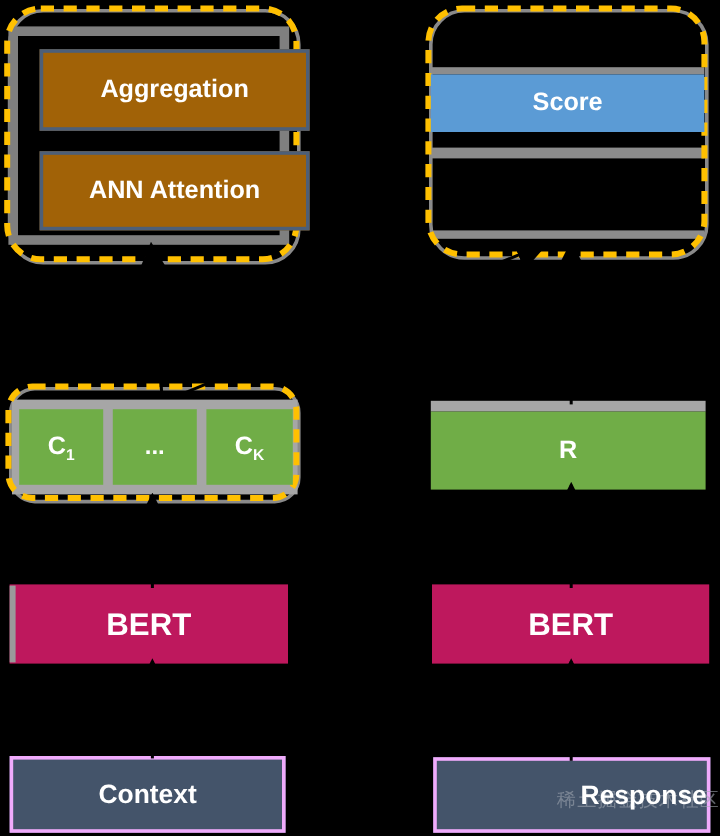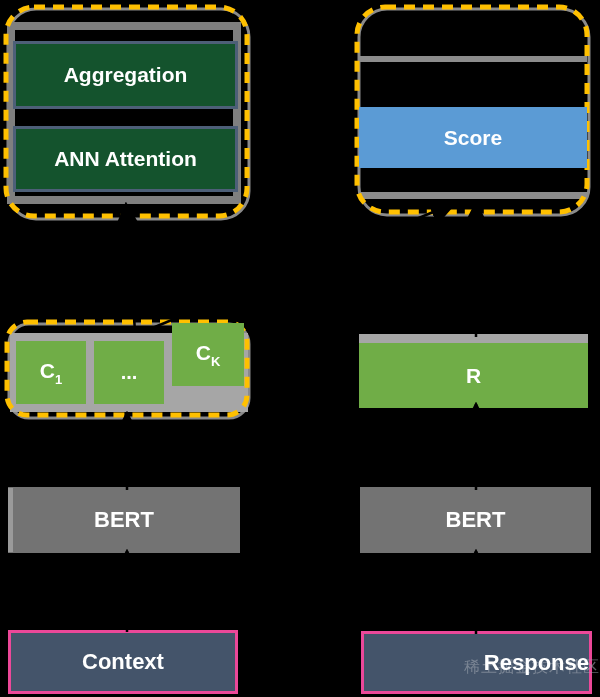--- a/index.html
+++ b/index.html
@@ -5,32 +5,32 @@
   html,body{margin:0;padding:0;background:#000;}
   #canvas{
     position:relative;width:600px;height:697px;background:#000000;
     overflow:hidden;font-family:"Liberation Sans",sans-serif;
   }
   .layer{position:absolute;left:0;top:0;width:600px;height:697px;pointer-events:none;}
   .box{
     position:absolute;display:flex;align-items:center;justify-content:center;
     color:#FFFFFF;font-weight:bold;text-align:center;
   }
-  .orange{background:#14532d;border:3px solid #4D5F78;font-size:21px;}
+  .orange{background:#a16207;border:3px solid #4D5F78;font-size:21px;margin-left:20px;}
   .blue{background:#5B9BD5;font-size:21px;}
   .green{background:#70AD47;font-size:21px;align-items:center;}
-  .gold{background:#737373;font-size:22px;}
-  .slate{background:#44546A;border:3px solid #ec4899;font-size:22px;}
+  .gold{background:#be185d;font-size:26px;}
+  .slate{background:#44546A;border:3px solid #f0abfc;font-size:22px;}
   .agg{left:13px;top:41px;width:219px;height:62px;}
   .ann{left:13px;top:126px;width:219px;height:60px;}
-  .score{left:359px;top:62px;width:228px;height:61px;margin-top:45px;}
+  .score{left:359px;top:62px;width:228px;height:48px;}
   .att{left:359px;top:132px;width:228px;height:60px;}
   .c1{left:16px;top:341px;width:70px;height:63px;}
   .cdots{left:94px;top:341px;width:70px;height:63px;font-size:20px;}
-  .ck{left:172px;top:323px;width:72px;height:63px;}
+  .ck{left:172px;top:341px;width:72px;height:63px;}
   .rbox{left:359px;top:343px;width:229px;height:65px;}
   .bertl{left:8px;top:487px;width:232px;height:66px;}
   .bertr{left:360px;top:487px;width:231px;height:66px;}
   .context{left:8px;top:630px;width:224px;height:58px;}
   .response{left:361px;top:631px;width:225px;height:57px;justify-content:flex-end;}
   .box sub{font-size:13px;line-height:1;margin-top:10px;}
   .boxlabel{position:relative;z-index:3;}
   #watermark{
     position:absolute;top:657px;right:0;z-index:2;
     font-size:16px;letter-spacing:1px;font-weight:normal;

